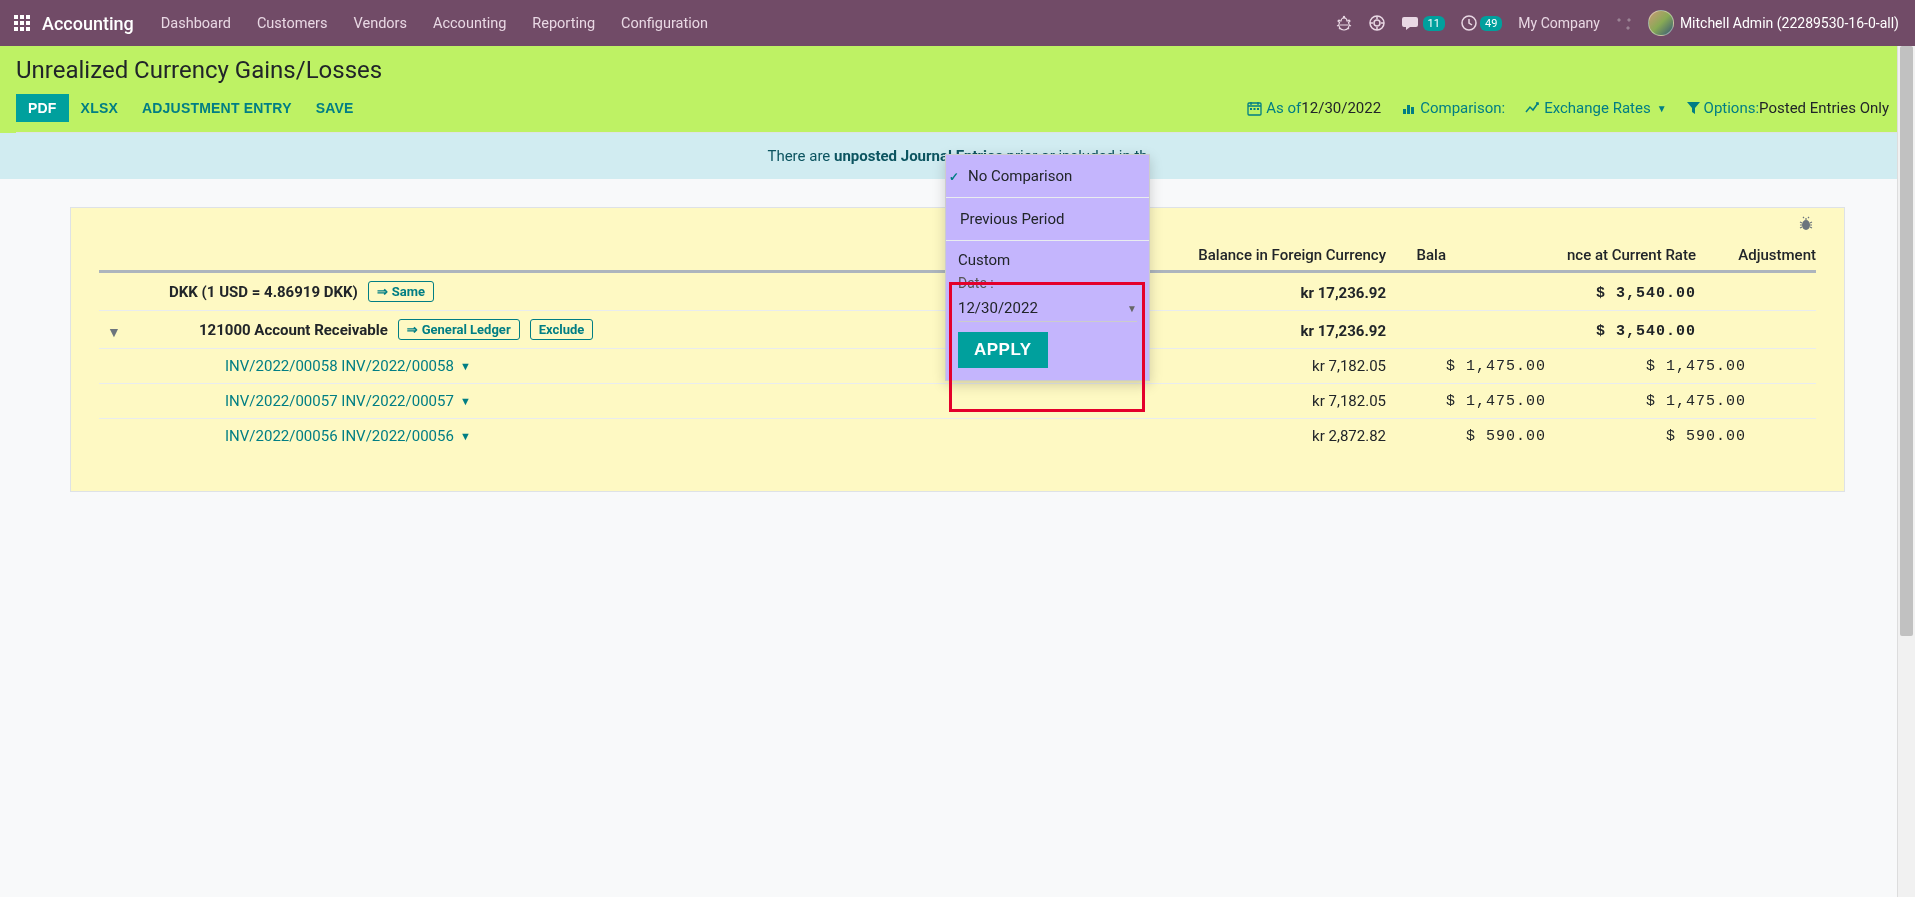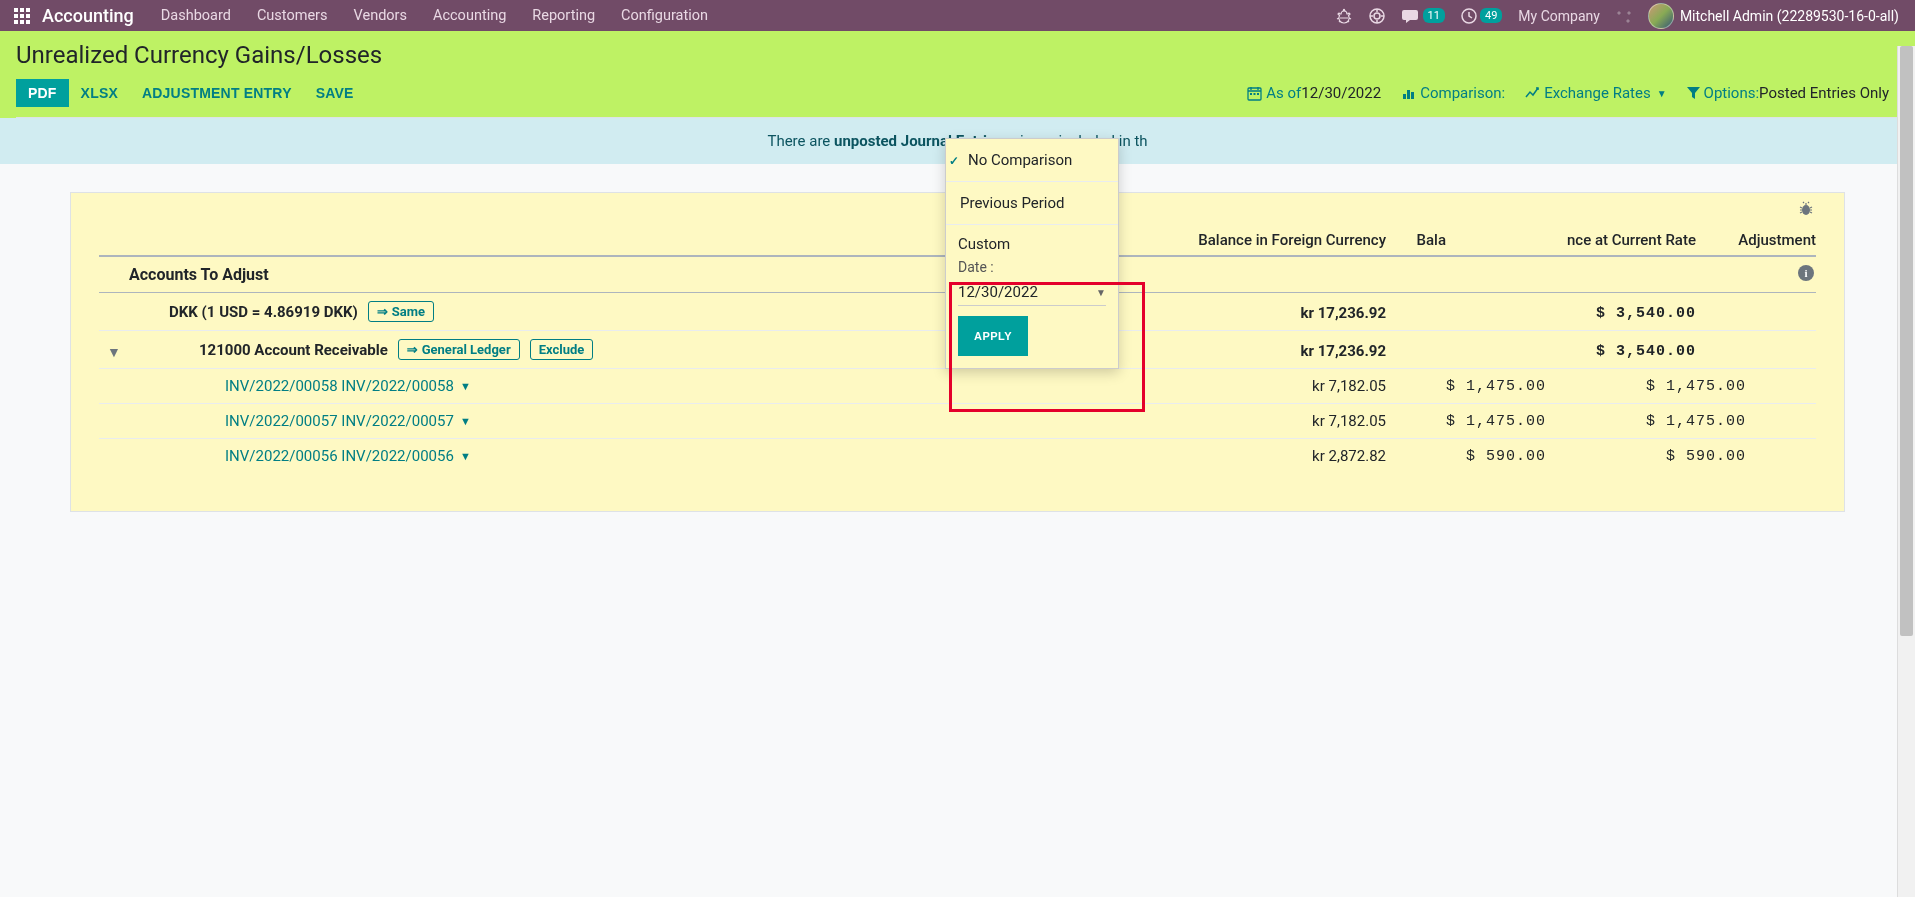--- a/index.html
+++ b/index.html
@@ -1,19 +1,19 @@
 <!DOCTYPE html>
 <html><head>
 <meta charset="utf-8">
 <style>
 * { box-sizing: border-box; margin: 0; padding: 0; }
 body { font-family: -apple-system, BlinkMacSystemFont, "Segoe UI", Roboto, Helvetica, Arial, sans-serif; font-size: 14px; color: #212529; background: #f8f9fa; }
 
 
-.navbar { background: #714B67; color: #fff; display: flex; align-items: center; height: 31px; padding: 4px 8px; }
+.navbar { background: #714B67; color: #fff; display: flex; align-items: center; height: 46px; padding: 4px 8px; }
 .navbar .apps-icon { width: 28px; height: 28px; display: inline-flex; align-items: center; justify-content: center; cursor: pointer; }
 .navbar .brand { font-size: 18px; font-weight: 500; margin: 0 14px 0 6px; color: #fff; }
 .navbar .nav-item { color: #e9d8e4; padding: 0 13px; font-size: 14.5px; cursor: pointer; }
 .navbar .spacer { flex: 1; }
 .navbar .right-item { display: inline-flex; align-items: center; color: #e9d8e4; padding: 0 8px; cursor: pointer; position: relative; }
 .navbar .badge { background: #00A09D; color: #fff; font-size: 11px; padding: 1px 5px; border-radius: 6px; margin-left: 3px; }
 .navbar .avatar { width: 26px; height: 26px; border-radius: 50%; background: linear-gradient(135deg,#c97 0,#8a5 50%,#357 100%); margin-right: 6px; border:1px solid rgba(255,255,255,0.4);}
 .navbar .user-name { color: #fff; font-size: 14px; }
 
 
@@ -26,30 +26,30 @@
 .toolbar .spacer { flex: 1; }
 .filter-item { color: #017E84; display: inline-flex; align-items: center; padding: 4px 10px; font-size: 15px; cursor: pointer; }
 .filter-item .icon-slot { margin-right: 4px; }
 .filter-item .dark { color: #212529; }
 
 
 .alert { background: #d1ecf1; color: #0c5460; text-align: center; padding: 14px; font-size: 15px; }
 .alert b { font-weight: 700; }
 
 
-.dropdown { position: absolute; top: 138px; left: 945px; width: 174px; background: #fef9c3; border: 1px solid #ccc; box-shadow: 0 4px 12px rgba(0,0,0,0.18); z-index: 100; }
+.dropdown { position: absolute; top: 154px; left: 945px; width: 205px; background: #c4b5fd; border: 1px solid #ccc; box-shadow: 0 4px 12px rgba(0,0,0,0.18); z-index: 100; }
 .dropdown .dd-item { padding: 12px 14px; border-bottom: 1px solid #e9ecef; cursor: pointer; color: #212529; font-size: 15px; position: relative;}
 .dropdown .dd-item.checked:before { content: "✓"; position: absolute; left: 3px; color: #017E84; font-weight: bold; font-size: 12px; top: 15px;}
 .dropdown .dd-item.checked { padding-left: 22px; }
 .dropdown .dd-item:last-child { border-bottom: none; }
 .dropdown .dd-custom { padding: 10px 12px 12px; }
 .dropdown .dd-custom .label { font-size: 15px; margin-bottom: 6px; }
 .dropdown .dd-custom .sublabel { font-size: 14px; color: #555; margin-bottom: 4px; }
 .dropdown .dd-custom .date-input { display: flex; justify-content: space-between; align-items: center; border-bottom: 1px solid #ccc; padding: 4px 0; margin-bottom: 10px; font-size: 15px; cursor: pointer;}
-.dropdown .dd-custom .apply-btn { background: #00A09D; color: #fff; border: none; padding: 14px 16px; font-weight: 700; letter-spacing: 0.5px; cursor: pointer; font-size: 11px;}
+.dropdown .dd-custom .apply-btn { background: #00A09D; color: #fff; border: none; padding: 8px 16px; font-weight: 700; letter-spacing: 0.5px; cursor: pointer; font-size: 17px;}
 .highlight-box { position: absolute; border: 3px solid #e4002b; pointer-events: none; z-index: 200; }
 
 
 .report-wrap { padding: 28px 70px; }
 .report { background: #fef9c3; border: 1px solid #dee2e6; padding: 38px 28px; min-height: 280px; }
 .report-header-row { display: flex; align-items: flex-end; border-bottom: 2px solid #adb5bd; padding-bottom: 6px; position: relative;}
 .report-header-row .col-name { flex: 1; }
 .report-header-row .col { width: 205px; text-align: right; font-size: 15px; font-weight: 500; color: #212529;}
 .section-title { font-weight: 700; font-size: 16px; padding: 8px 0 8px 30px; }
 .bug-icon, .info-icon { position: absolute; right: 2px; color: #6c757d; cursor: pointer; }
@@ -223,29 +223,20 @@
     </span>
     <div class="report-header-row">
       <div class="col-name"></div>
       <div class="col">Balance in Foreign Currency</div>
       <div class="col" style="text-align:right;width:60px;">Bala</div>
       <div class="col" style="width:250px;">nce at Current Rate</div>
       <div class="col" style="width:120px;position:relative;">
         <span>Adjustment</span>
       </div>
     </div>
-    <div style="position:relative;">
-      <div class="section-title">Accounts To Adjust</div>
-      <span class="info-icon" style="top:8px;">
-        <svg width="16" height="16" viewBox="0 0 16 16" fill="#6c757d">
-            <circle cx="8" cy="8" r="8"></circle>
-            <text x="8" y="12" text-anchor="middle" fill="#fff" font-size="11" font-weight="bold" font-family="serif">i</text>
-          </svg>
-      </span>
-    </div>
 
     <div class="row l0">
       <div class="caret-cell"></div>
       <div class="name bold indent-1">
         <span>DKK (1 USD = 4.86919 DKK)</span>
         <span class="pill">⇒ <span>Same</span></span>
       </div>
       <div class="col" style="font-weight:700;">kr 17,236.92</div>
       <div class="col" style="width:60px;"></div>
       <div class="col monospace" style="width:250px;font-weight:700;">$ 3,540.00</div>

